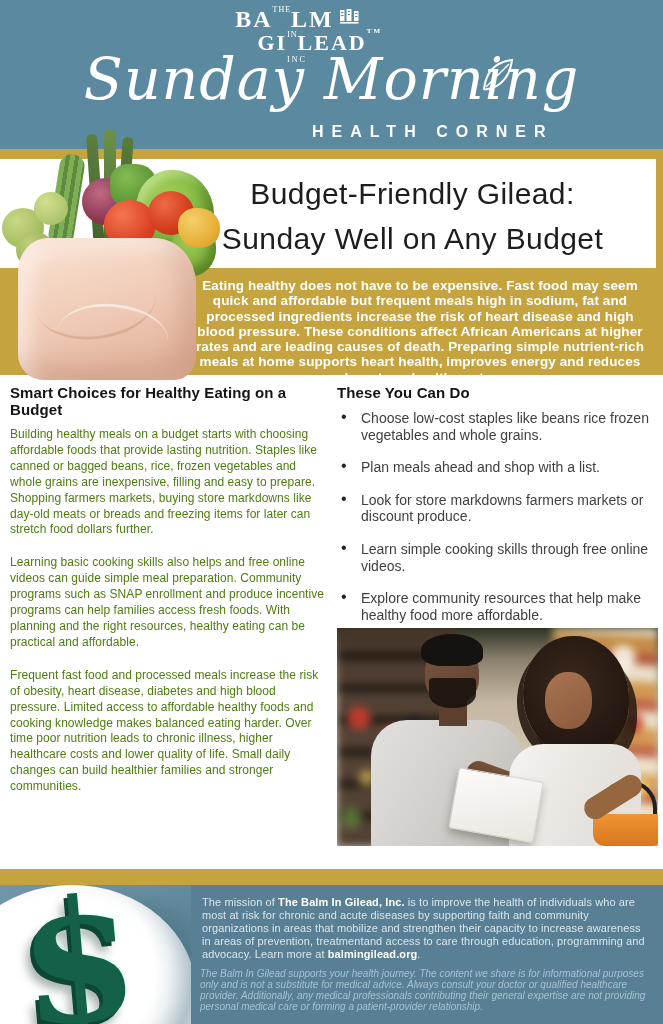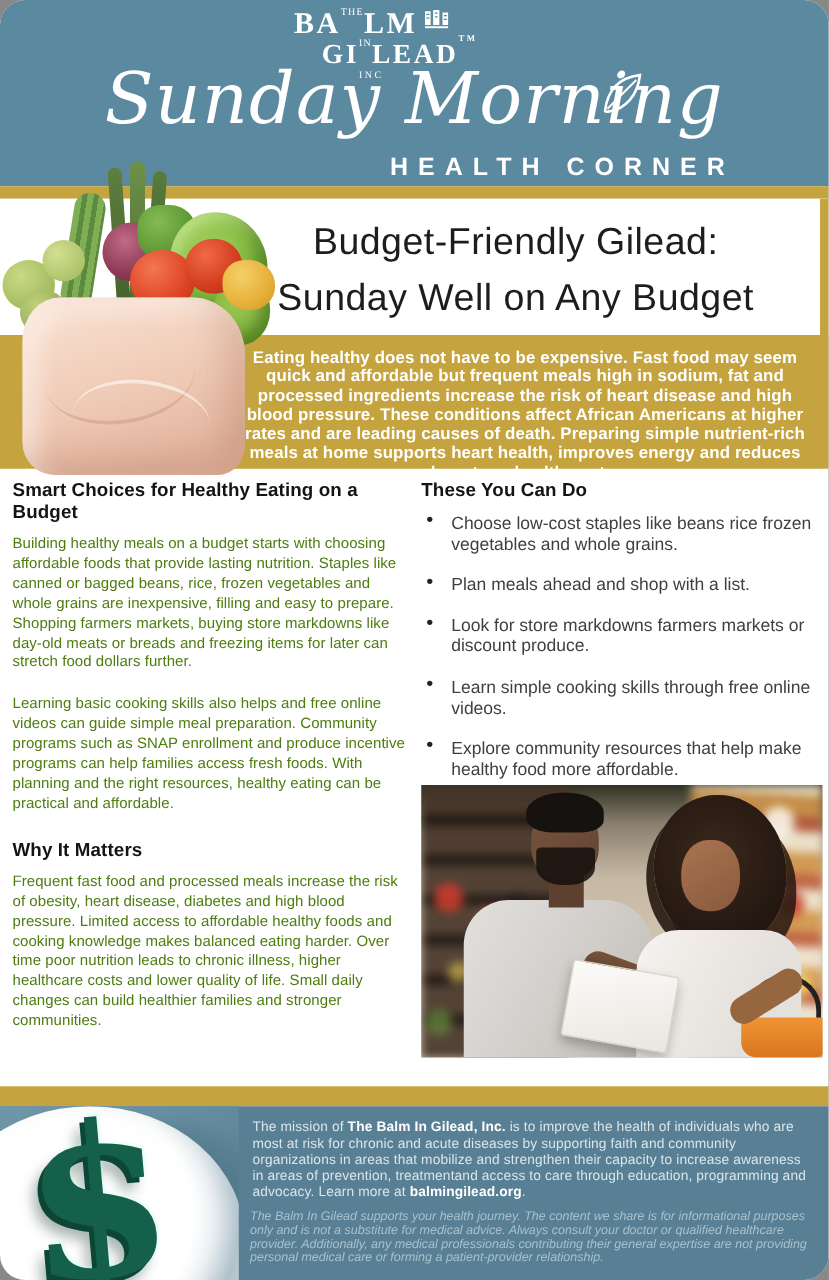--- a/index.html
+++ b/index.html
@@ -1,35 +1,35 @@
 <!DOCTYPE html>
 <html><head>
 <meta charset="utf-8">
 <style>
   * { margin:0; padding:0; box-sizing:border-box; }
   html,body { background:#888; }
   body { font-family:"Liberation Sans", sans-serif; }
-  .page { position:relative; width:663px; height:1024px; margin:0 auto; background:#ffffff; overflow:hidden;border-radius:20px; }
+  .page { position:relative; width:663px; height:1024px; margin:0 auto; background:#ffffff; overflow:hidden; }
   .abs { position:absolute; }
 
   
   .header-banner { left:0; top:0; width:663px; height:149px; background:#5b89a0; }
   .logo { left:212px; top:7px; width:170px; text-align:center; color:#fff;
           font-family:"Liberation Serif", serif; line-height:1; }
   .logo-row1 { font-size:24px; letter-spacing:2px; font-weight:bold; }
   .logo-row2 { font-size:22px; letter-spacing:2px; font-weight:bold; margin-top:1px;text-align:right; }
   .logo-sup { font-size:8px; letter-spacing:1px; vertical-align:top; position:relative; top:-1px; font-weight:normal; }
   .logo-tm  { font-size:7px; vertical-align:top; position:relative; top:-4px; }
   .logo-inc { font-size:8px; letter-spacing:2px; margin-top:2px; }
   .building-icon { position:relative; top:-3px; margin-left:6px; }
   .script-title { left:0; top:46px; width:663px; text-align:center; color:#fff;
                   font-family:"DejaVu Serif", serif; font-style:italic; font-size:57px;
                   letter-spacing:1px; white-space:nowrap; }
   .leaf-icon { left:479px; top:56px; }
-  .health-corner { left:312px; top:123px; font-size:20px; color:#fff; letter-spacing:8px;
+  .health-corner { left:312px; top:123px; font-size:16px; color:#fff; letter-spacing:8px;
                    font-weight:bold; white-space:nowrap; }
 
   
   .gold-strip-top    { left:0; top:149px; width:663px; height:10px; background:#c5a43f; }
   .title-band        { left:0; top:159px; width:663px; height:109px; background:#ffffff; border-right:7px solid #c5a43f; }
   .title-text { position:absolute; left:185px; top:12px; width:455px; text-align:center;
                 font-size:30px; line-height:45px; color:#1d1d1b; letter-spacing:.4px; font-weight:500; }
   .intro-band { left:0; top:268px; width:663px; height:107px; background:#c5a43f; }
   .intro-text { position:absolute; left:186px; top:10px; width:468px; text-align:center;
                 color:#fff; font-size:13.5px; line-height:15.3px; font-weight:bold; letter-spacing:.1px; }
@@ -192,21 +192,20 @@
     <div class="veg tomato1"></div>
     <div class="veg tomato2"></div>
     <div class="veg ypepper"></div>
     <div class="veg bag-body"></div>
   </div>
 
   <section class="abs left-col">
     <h2 class="sec">Smart Choices for Healthy Eating on a Budget</h2>
     <p class="body-p">Building healthy meals on a budget starts with choosing affordable foods that provide lasting nutrition. Staples like canned or bagged beans, rice, frozen vegetables and whole grains are inexpensive, filling and easy to prepare. Shopping farmers markets, buying store markdowns like day-old meats or breads and freezing items for later can stretch food dollars further.</p>
     <p class="body-p">Learning basic cooking skills also helps and free online videos can guide simple meal preparation. Community programs such as SNAP enrollment and produce incentive programs can help families access fresh foods. With planning and the right resources, healthy eating can be practical and affordable.</p>
-    <h2 class="sec sec2">Why It Matters</h2>
     <p class="body-p">Frequent fast food and processed meals increase the risk of obesity, heart disease, diabetes and high blood pressure. Limited access to affordable healthy foods and cooking knowledge makes balanced eating harder. Over time poor nutrition leads to chronic illness, higher healthcare costs and lower quality of life. Small daily changes can build healthier families and stronger communities.</p>
   </section>
 
   <section class="abs right-col">
     <h2 class="sec">These You Can Do</h2>
     <ul class="actions">
       <li>Choose low-cost staples like beans rice frozen vegetables and whole grains.</li>
       <li>Plan meals ahead and shop with a list.</li>
       <li>Look for store markdowns farmers markets or discount produce.</li>
       <li>Learn simple cooking skills through free online videos.</li>

